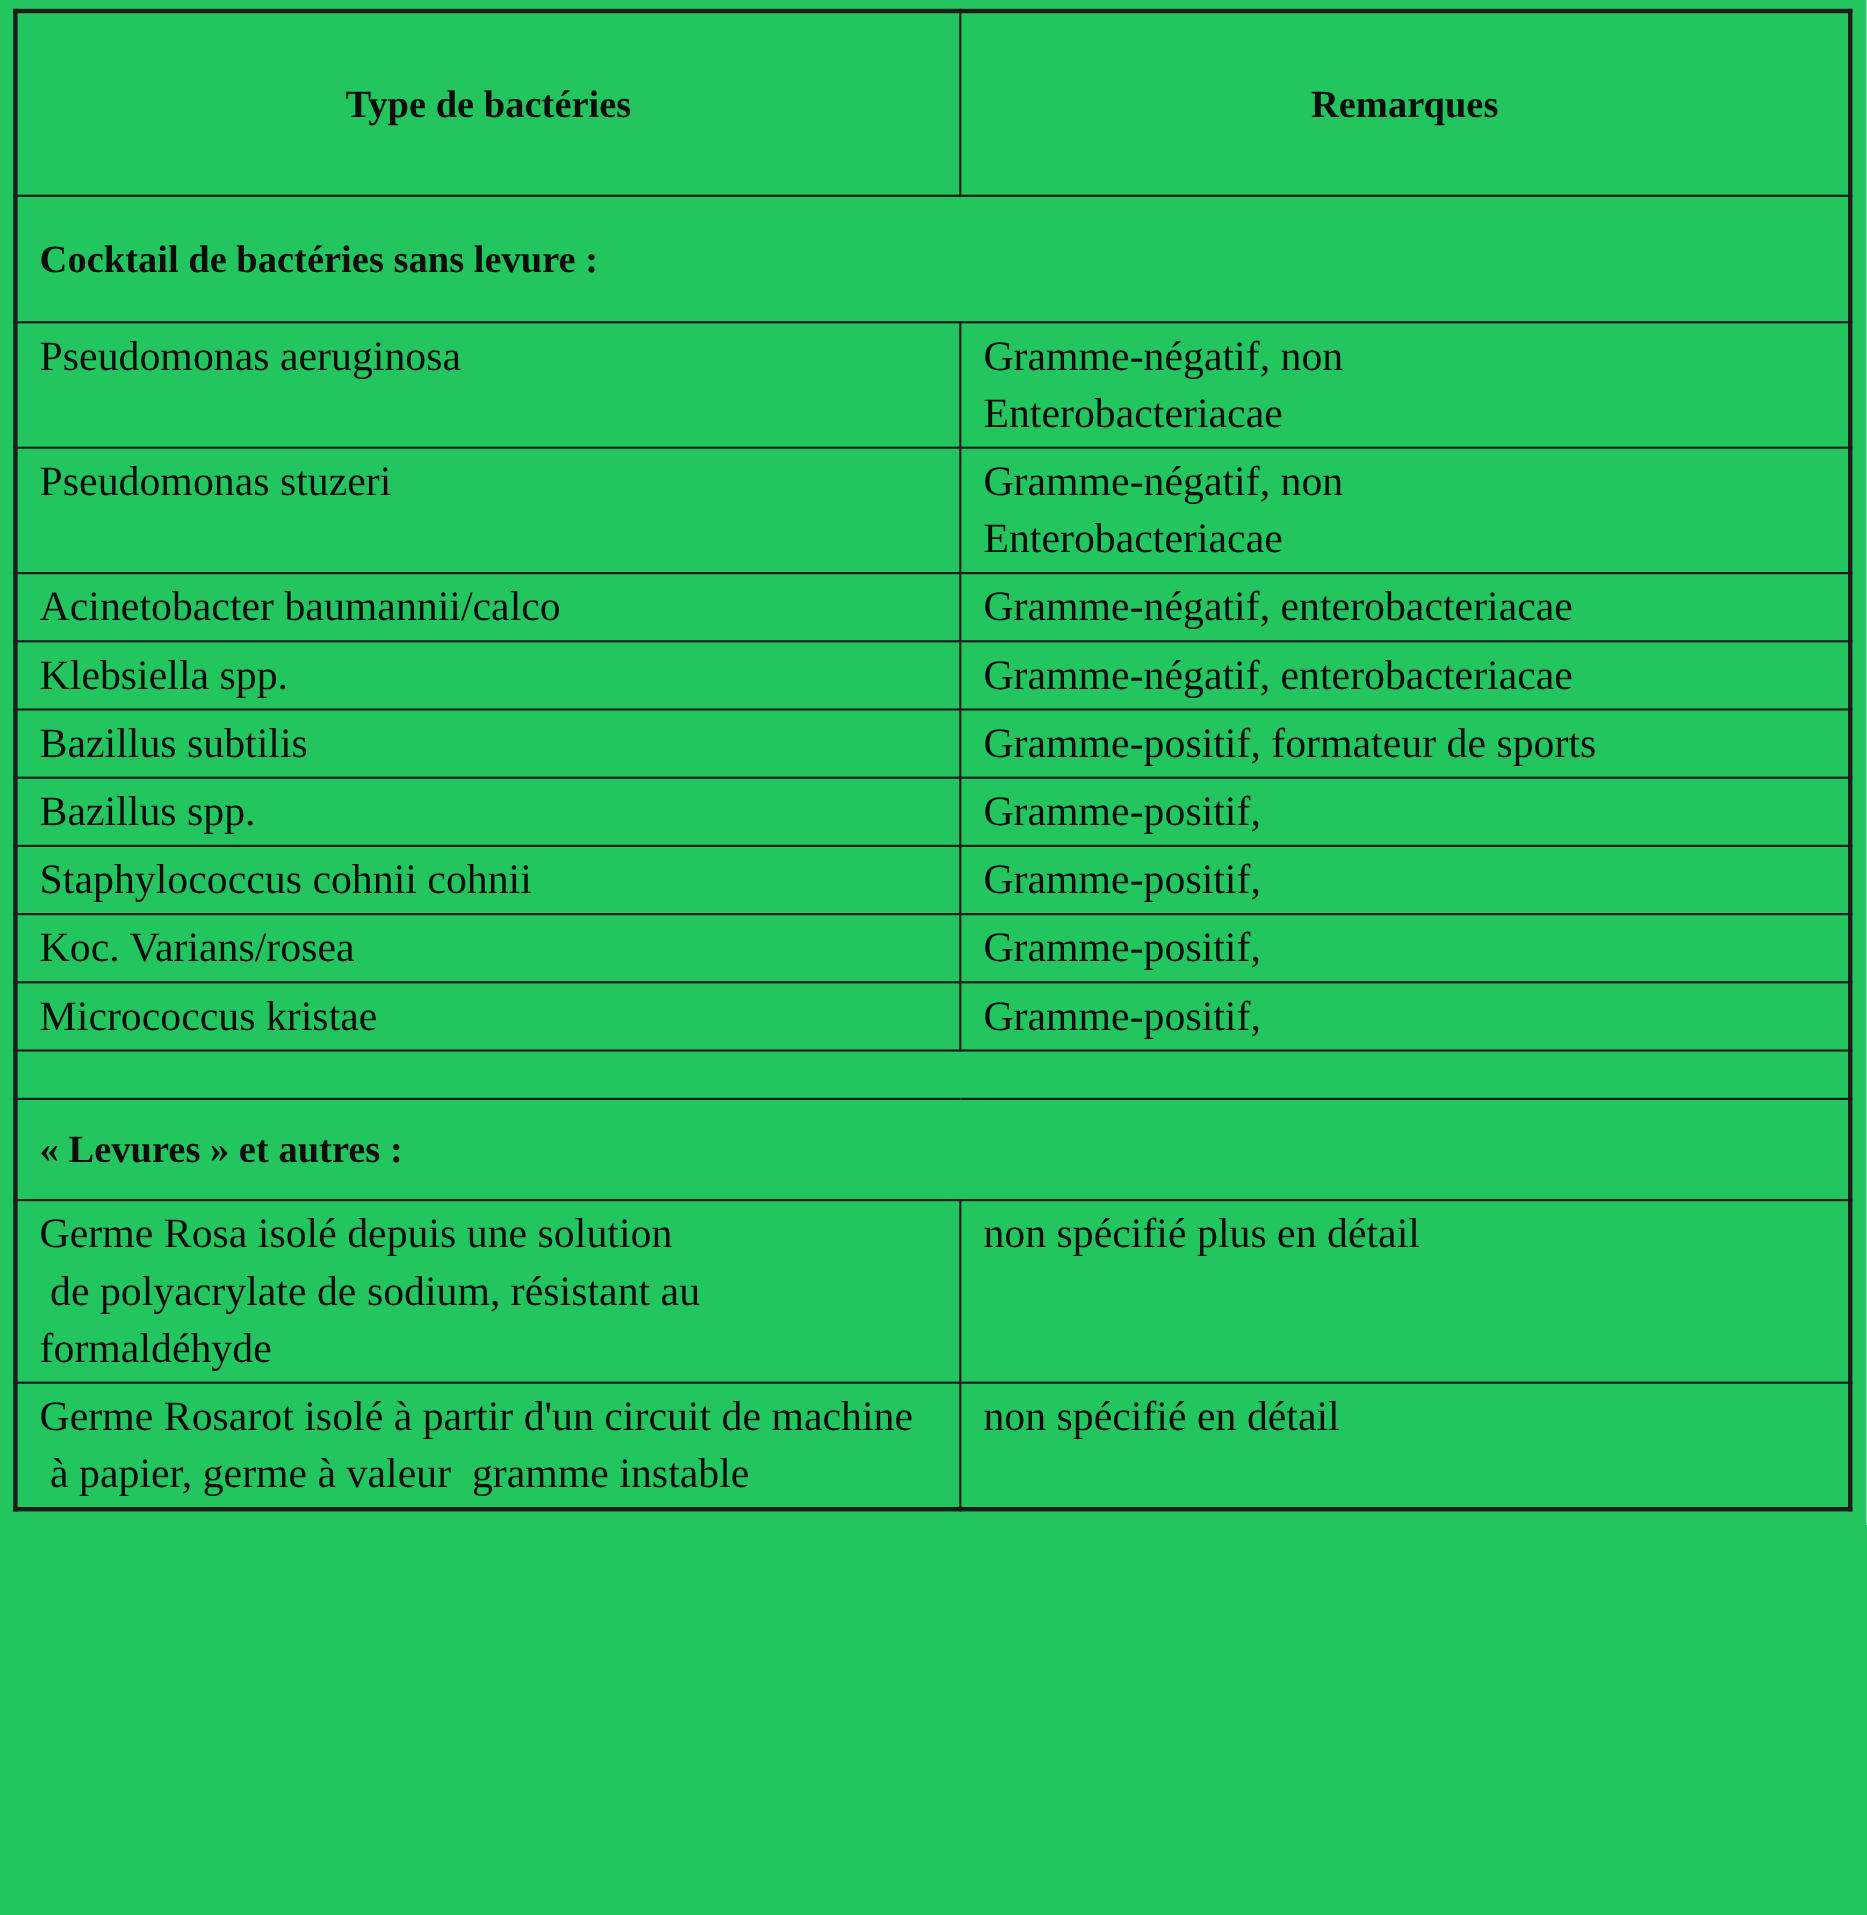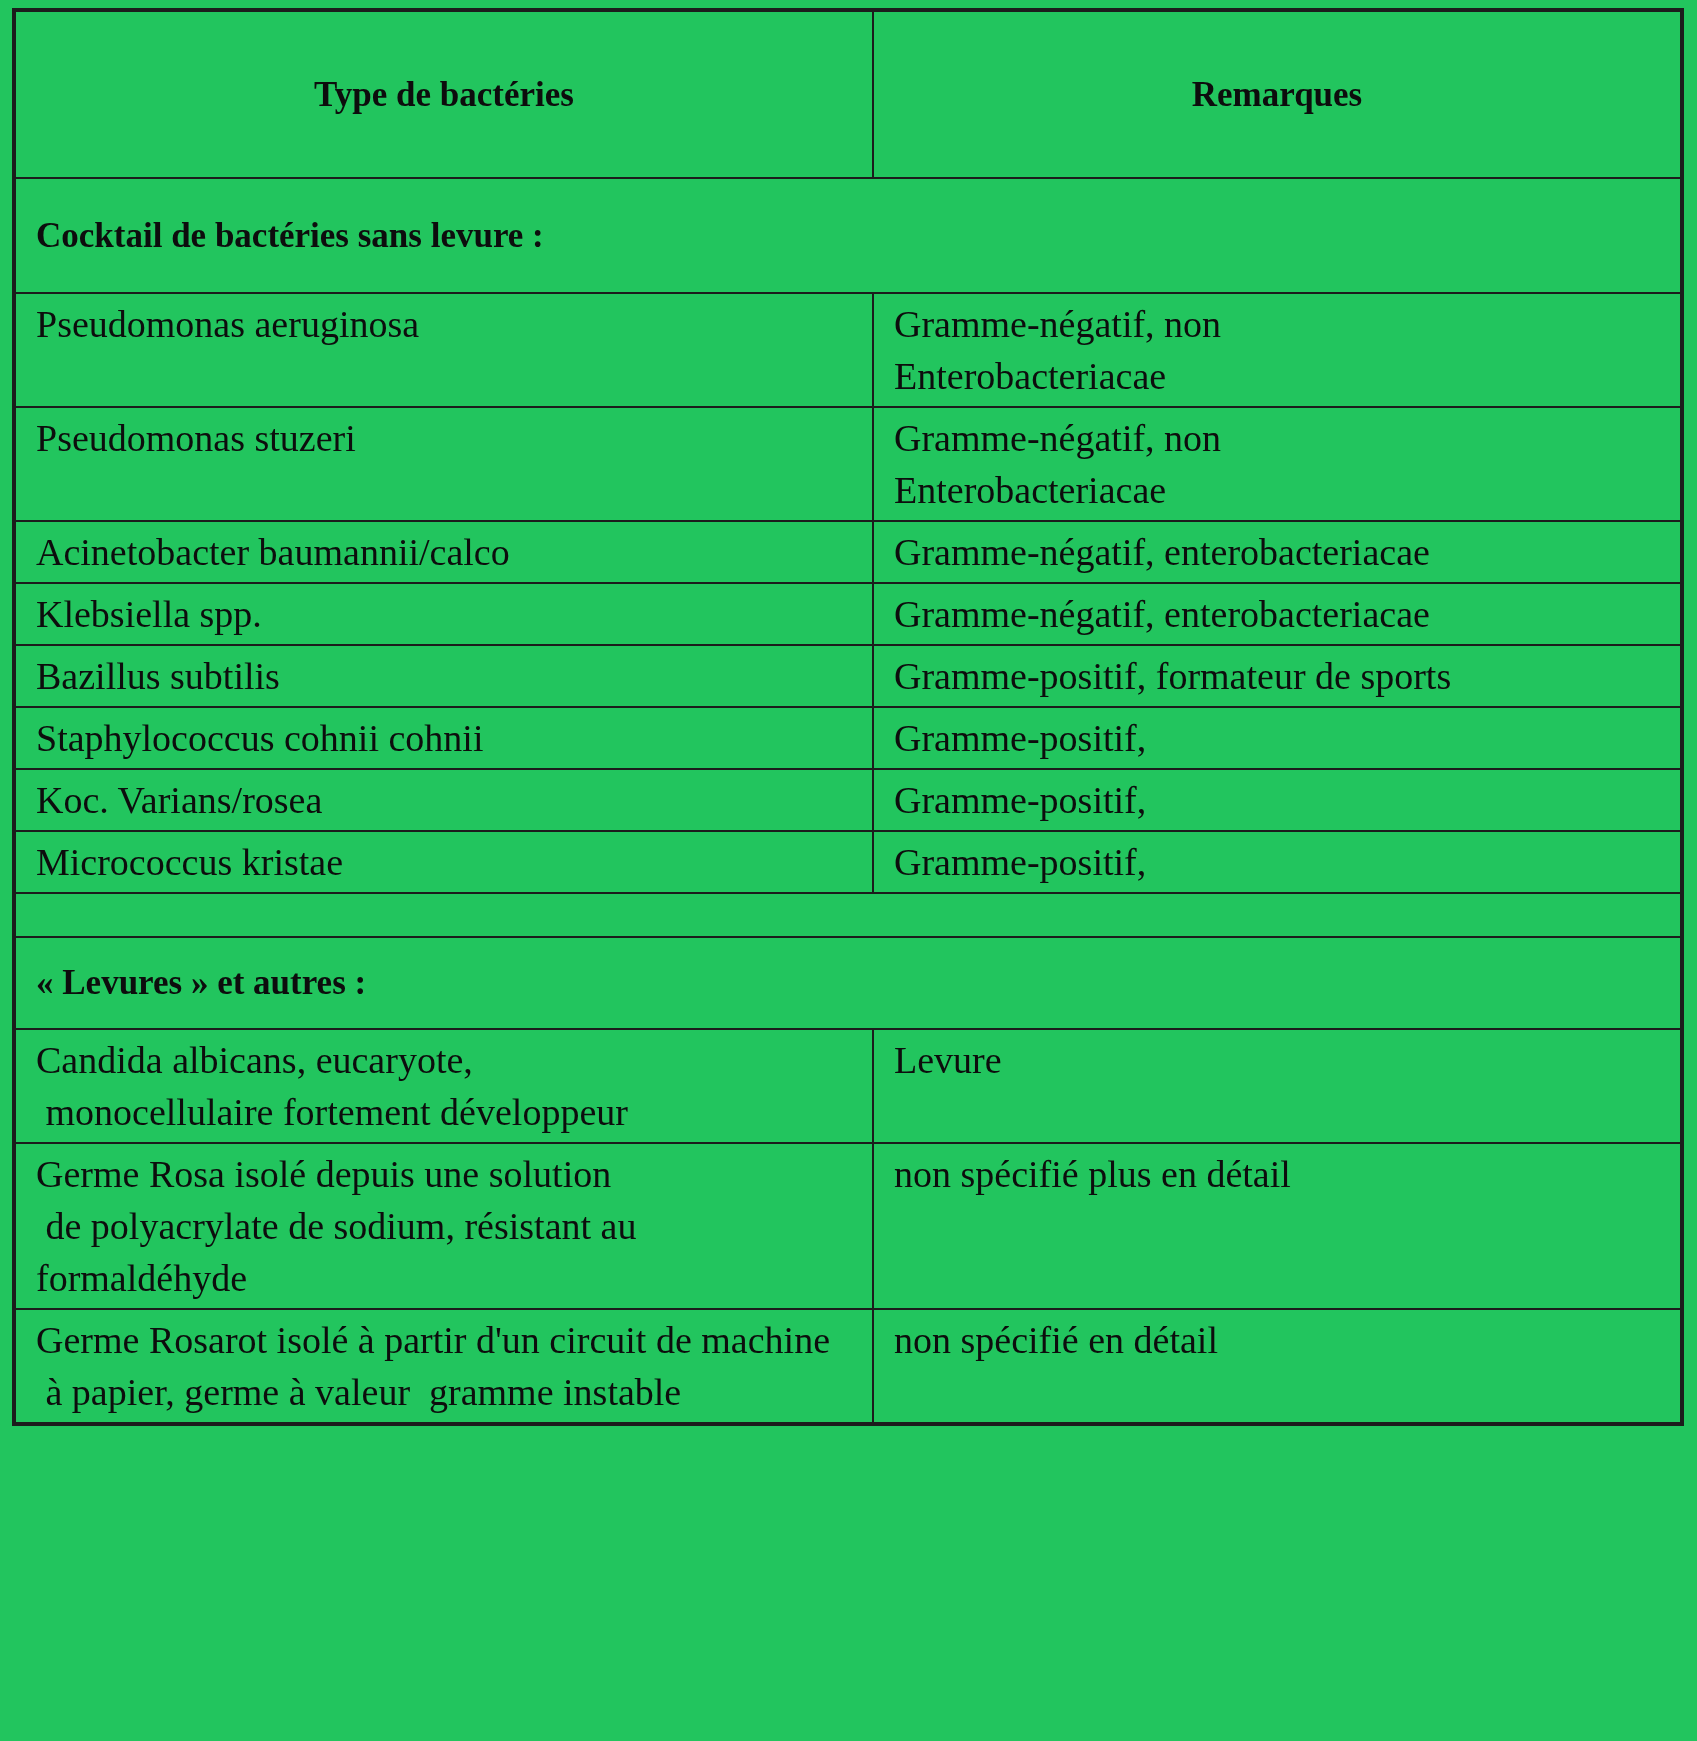--- a/index.html
+++ b/index.html
@@ -98,43 +98,42 @@
         </tr>
         <tr>
           <td class="type-cell">Klebsiella spp.</td>
           <td class="remark-cell">Gramme-négatif, enterobacteriacae</td>
         </tr>
         <tr>
           <td class="type-cell">Bazillus subtilis</td>
           <td class="remark-cell">Gramme-positif, formateur de sports</td>
         </tr>
         <tr>
+          <td class="type-cell">Bazillus spp.</td>
+          <td class="remark-cell">Gramme-positif,</td>
+        </tr>
+        <tr>
           <td class="type-cell">Staphylococcus cohnii cohnii</td>
           <td class="remark-cell">Gramme-positif,</td>
         </tr>
         <tr>
           <td class="type-cell">Koc. Varians/rosea</td>
           <td class="remark-cell">Gramme-positif,</td>
         </tr>
         <tr>
           <td class="type-cell">Micrococcus kristae</td>
           <td class="remark-cell">Gramme-positif,</td>
         </tr>
         <tr>
           <td colspan="2" class="spacer-cell"></td>
         </tr>
         <tr>
           <td colspan="2" class="section-cell second">« Levures » et autres :</td>
         </tr>
         <tr>
-          <td class="type-cell">Candida albicans, eucaryote,
- monocellulaire fortement développeur</td>
-          <td class="remark-cell">Levure</td>
-        </tr>
-        <tr>
           <td class="type-cell">Germe Rosa isolé depuis une solution
  de polyacrylate de sodium, résistant au
 formaldéhyde</td>
           <td class="remark-cell">non spécifié plus en détail</td>
         </tr>
         <tr>
           <td class="type-cell">Germe Rosarot isolé à partir d'un circuit de machine
  à papier, germe à valeur  gramme instable</td>
           <td class="remark-cell">non spécifié en détail</td>
         </tr>

